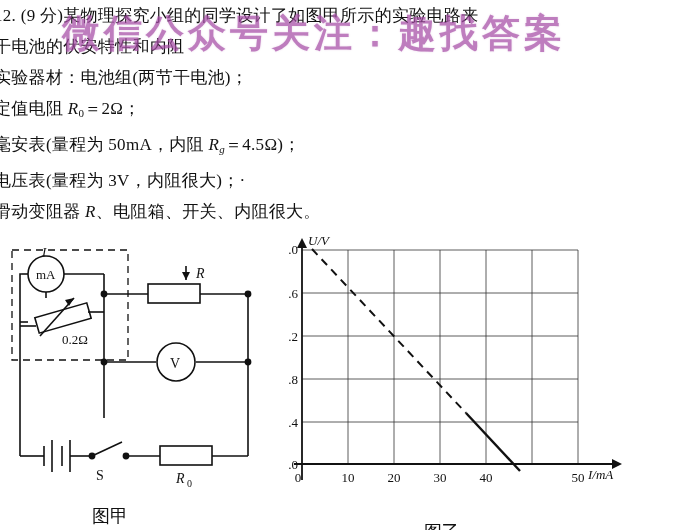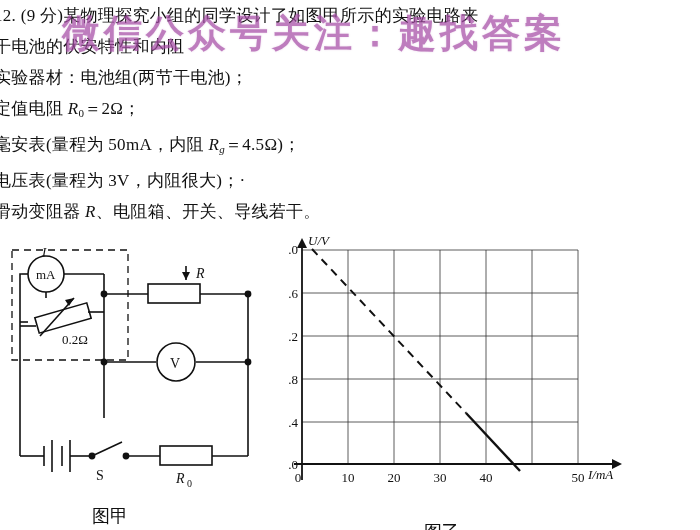--- a/index.html
+++ b/index.html
@@ -95,21 +95,21 @@
     <div class="line clip-left">干电池的伏安特性和内阻</div>
     <div class="line clip-left">实验器材：电池组(两节干电池)；</div>
     <div class="line clip-left">
       <span>定值电阻 </span><span class="ital">R</span><span class="sub">0</span><span>＝2Ω；</span>
     </div>
     <div class="line clip-left">
       <span>毫安表(量程为 50mA，内阻 </span><span class="ital">R</span><span class="sub ital">g</span><span>＝4.5Ω)；</span>
     </div>
     <div class="line clip-left">电压表(量程为 3V，内阻很大)；·</div>
     <div class="line clip-left">
-      <span>滑动变阻器 </span><span class="ital">R</span><span>、电阻箱、开关、导线若干。</span>
+      <span>滑动变阻器 </span><span class="ital">R</span><span>、电阻箱、开关、内阻很大。</span>
     </div>
   </div>
 
   <div class="watermark">
     <span>微信公众号关注：</span><span>趣找答案</span>
   </div>
 
   <div class="figures">
 
     <svg width="270" height="265" viewBox="0 0 270 265">

